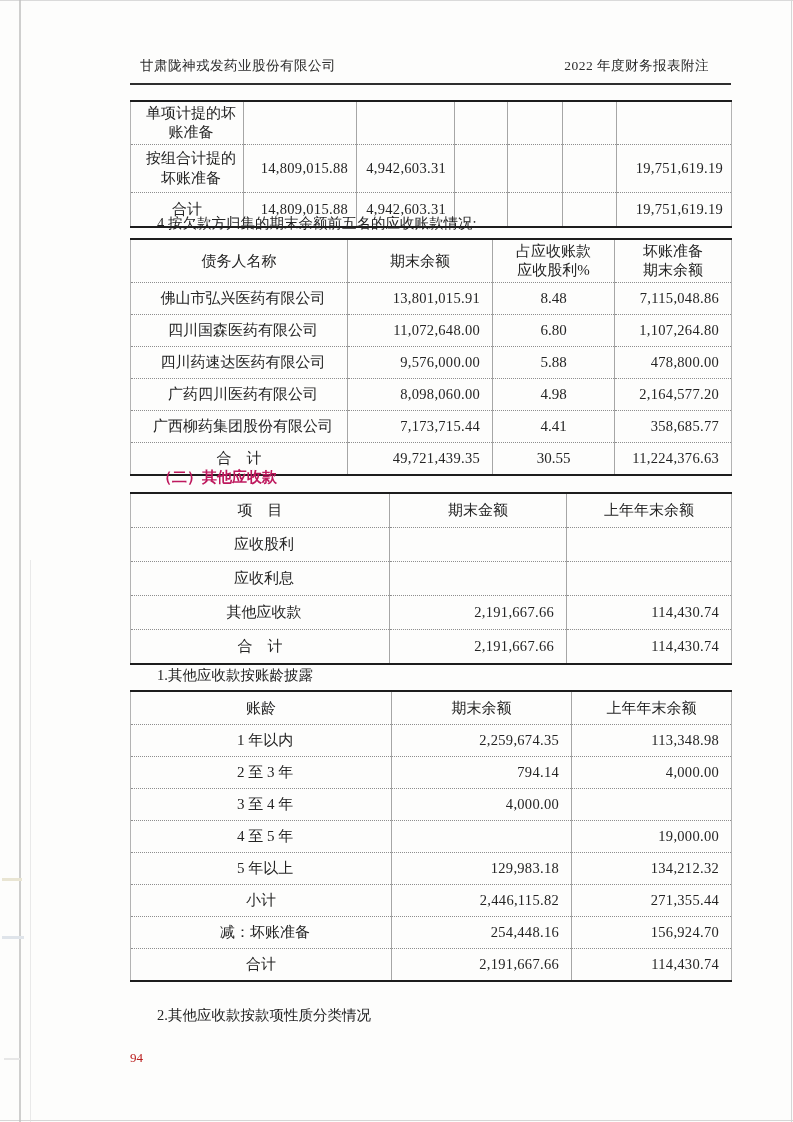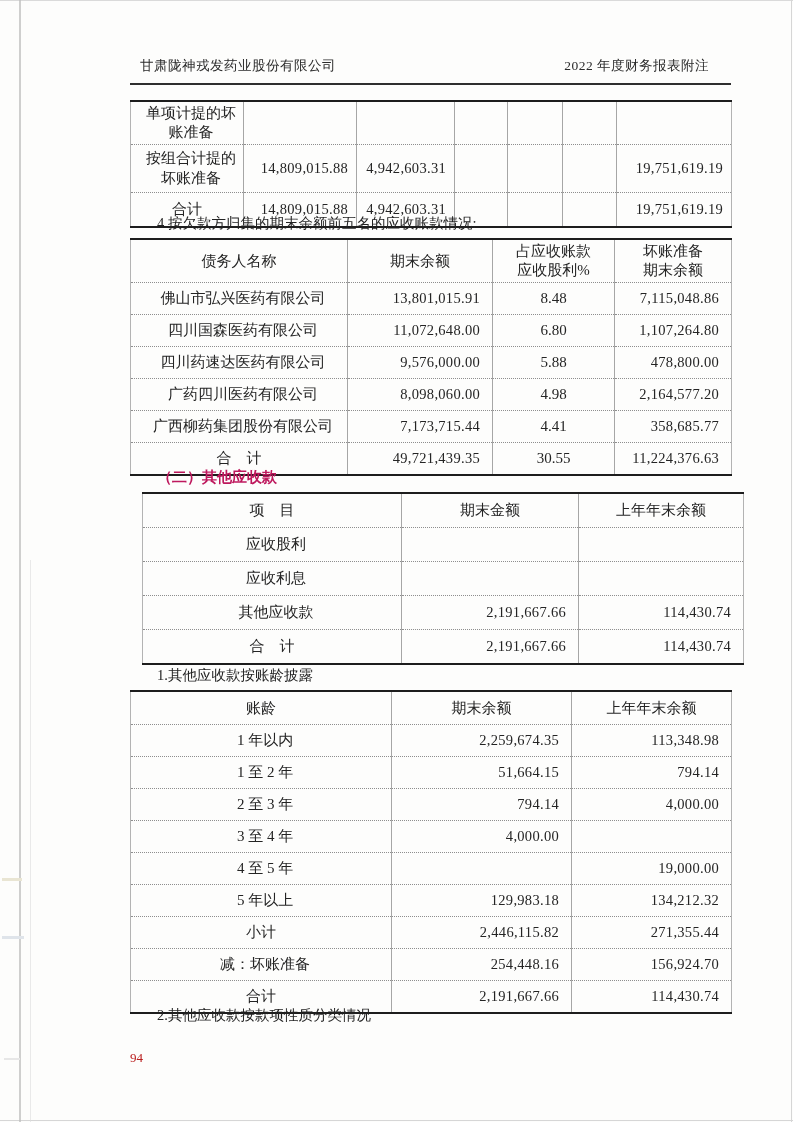--- a/index.html
+++ b/index.html
@@ -63,21 +63,21 @@
   .t1 .r3 td { height:33px; }
   .t1 .two { line-height:1.3; }
   .t1 .num { padding-right:8px; }
 
   .t2 { top:238px; }
   .t2 .hrow th { height:42px; }
   .t2 .drow td { height:31px; }
 
   .sec2 { position:absolute; left:157px; top:468px; font-size:15px; font-weight:bold; color:#be185d; }
 
-  .t3 { top:492px;margin-left:12px; }
+  .t3 { top:492px; }
   .t3 .hrow th { height:33px; }
   .t3 .drow td { height:33px; }
 
   .t4 { top:690px; }
   .t4 .hrow th { height:32px; }
   .t4 .drow td { height:31px; }
 
   .note { position:absolute; left:157px; font-size:14.5px; color:#232323; }
   .note-4 { top:214px; }
   .note-1 { top:666px; }
@@ -263,25 +263,20 @@
       <th class="hd">账龄</th>
       <th class="hd">期末余额</th>
       <th class="hd">上年年末余额</th>
     </tr>
     <tr class="drow">
       <td class="lbl">1 年以内</td>
       <td class="num">2,259,674.35</td>
       <td class="num">113,348.98</td>
     </tr>
     <tr class="drow">
-      <td class="lbl">1 至 2 年</td>
-      <td class="num">51,664.15</td>
-      <td class="num">794.14</td>
-    </tr>
-    <tr class="drow">
       <td class="lbl">2 至 3 年</td>
       <td class="num">794.14</td>
       <td class="num">4,000.00</td>
     </tr>
     <tr class="drow">
       <td class="lbl">3 至 4 年</td>
       <td class="num">4,000.00</td>
       <td class="num"></td>
     </tr>
     <tr class="drow">

